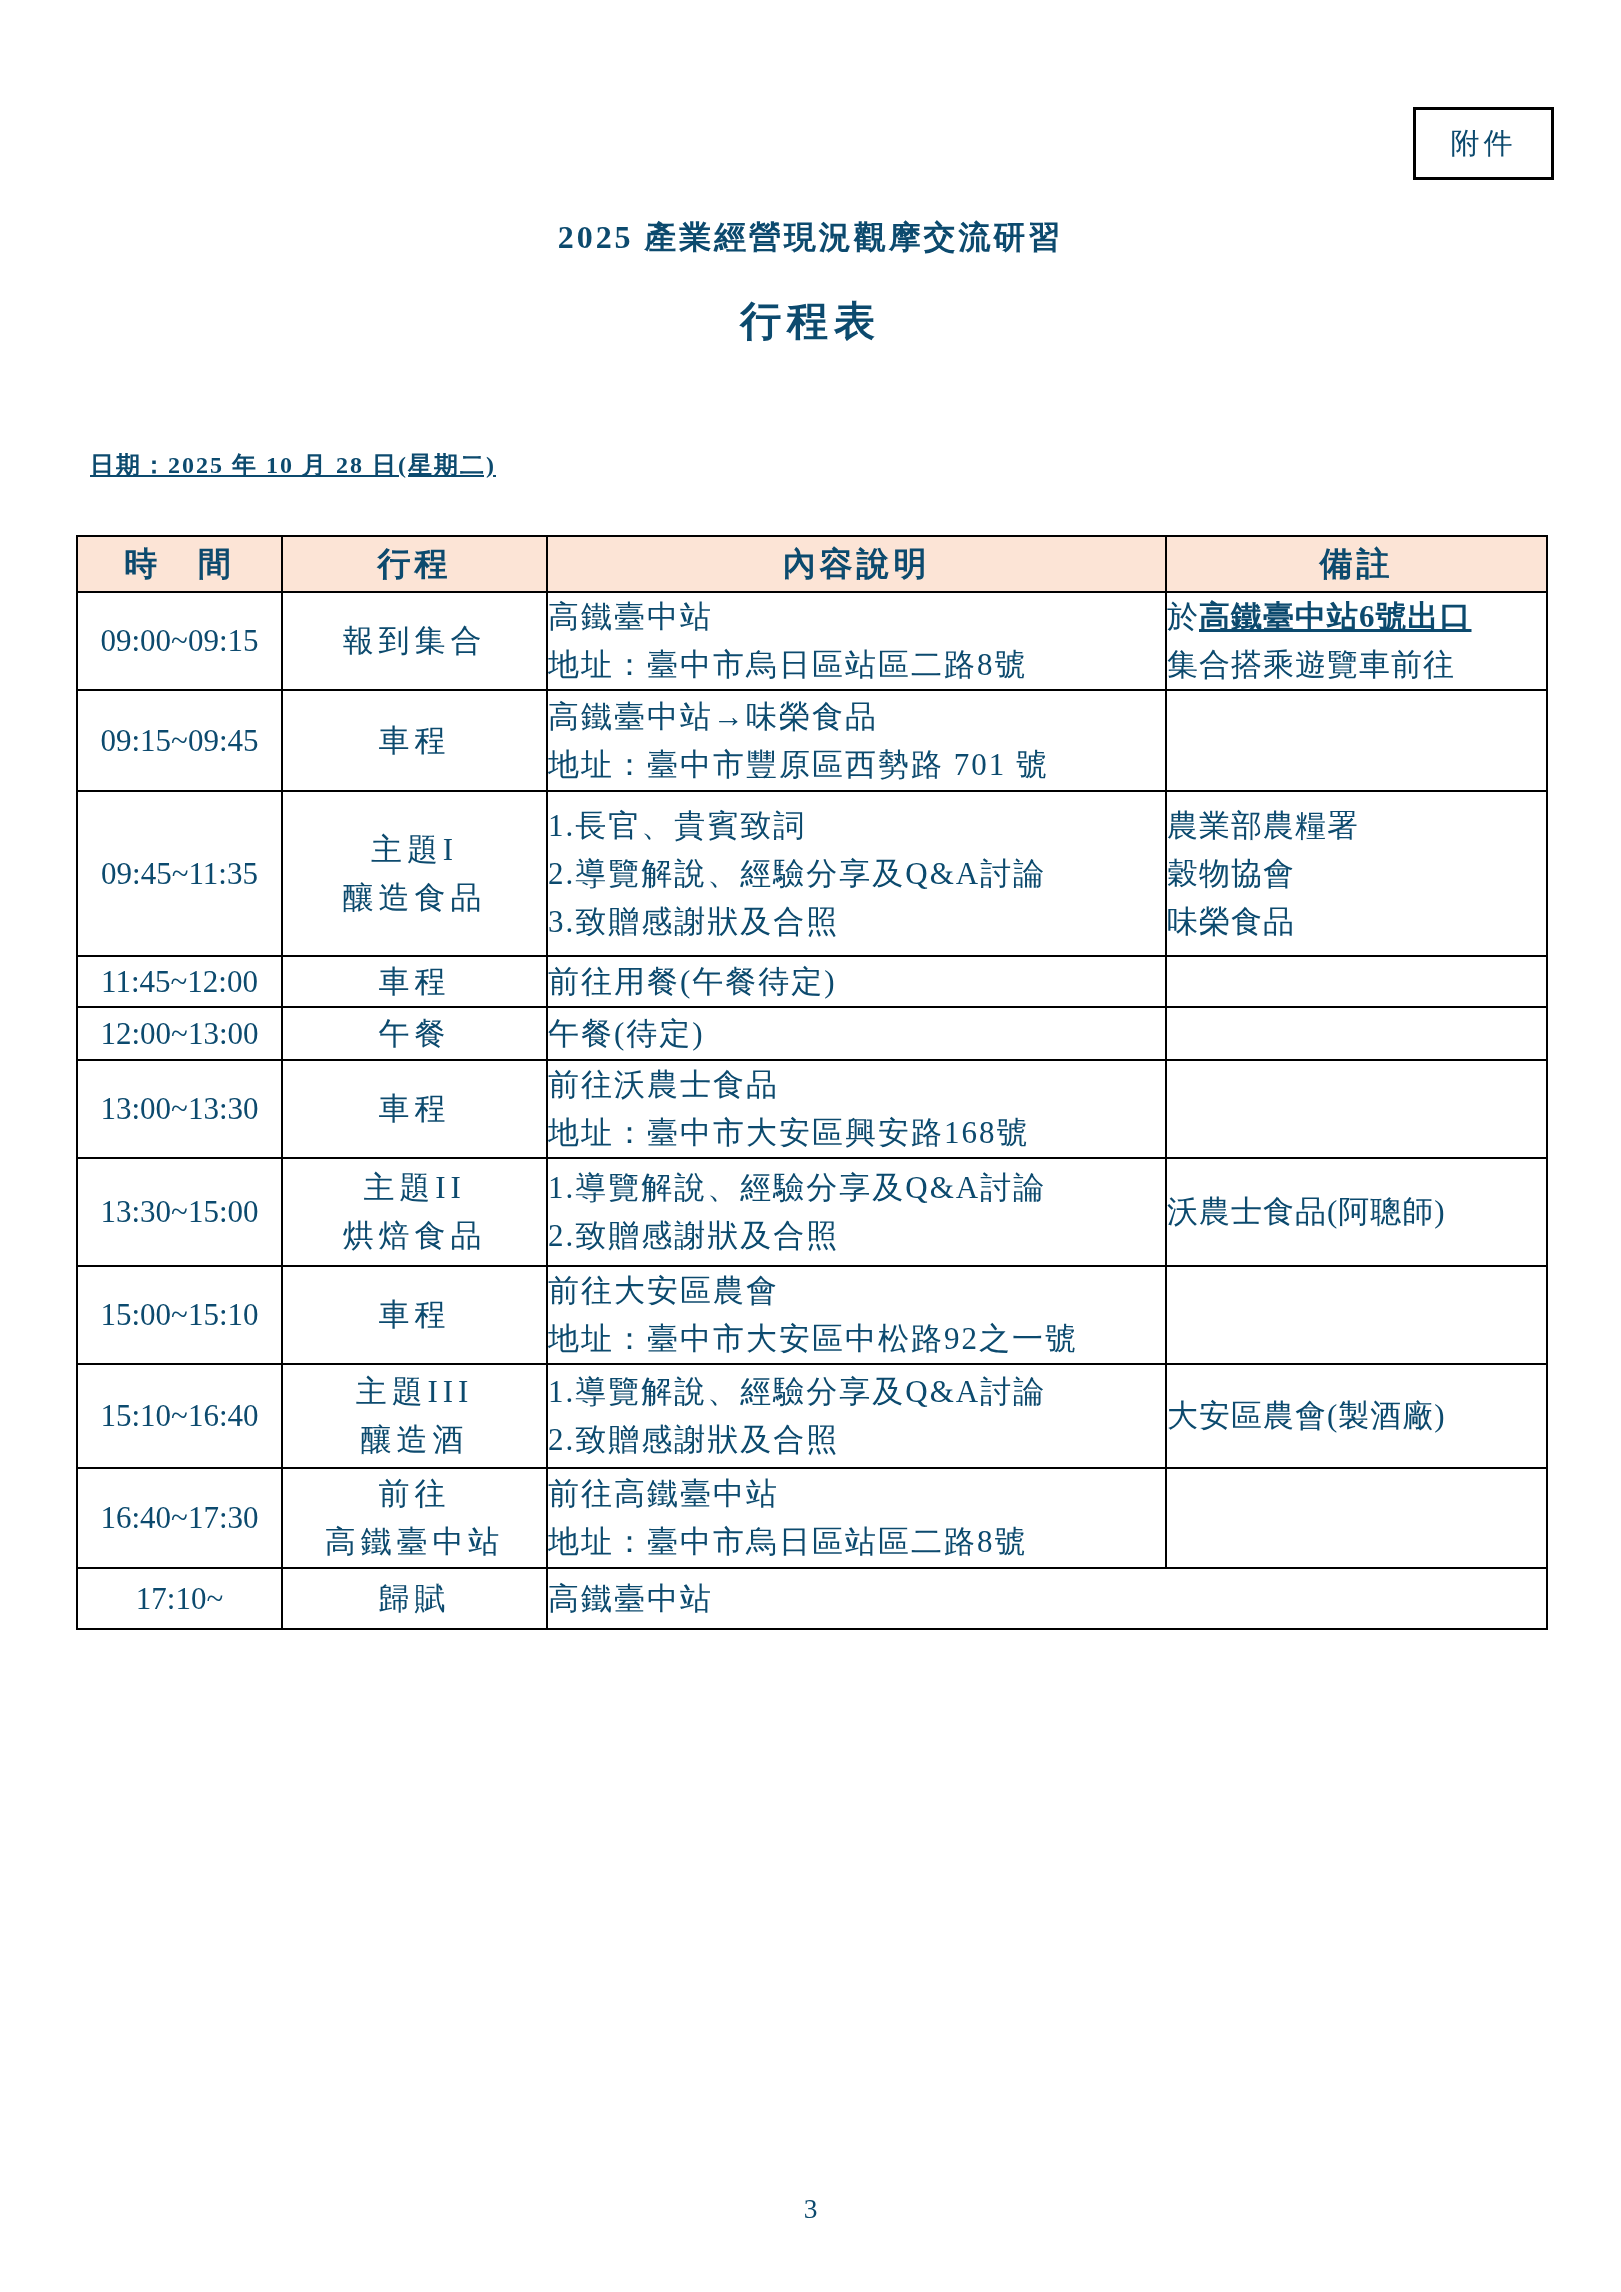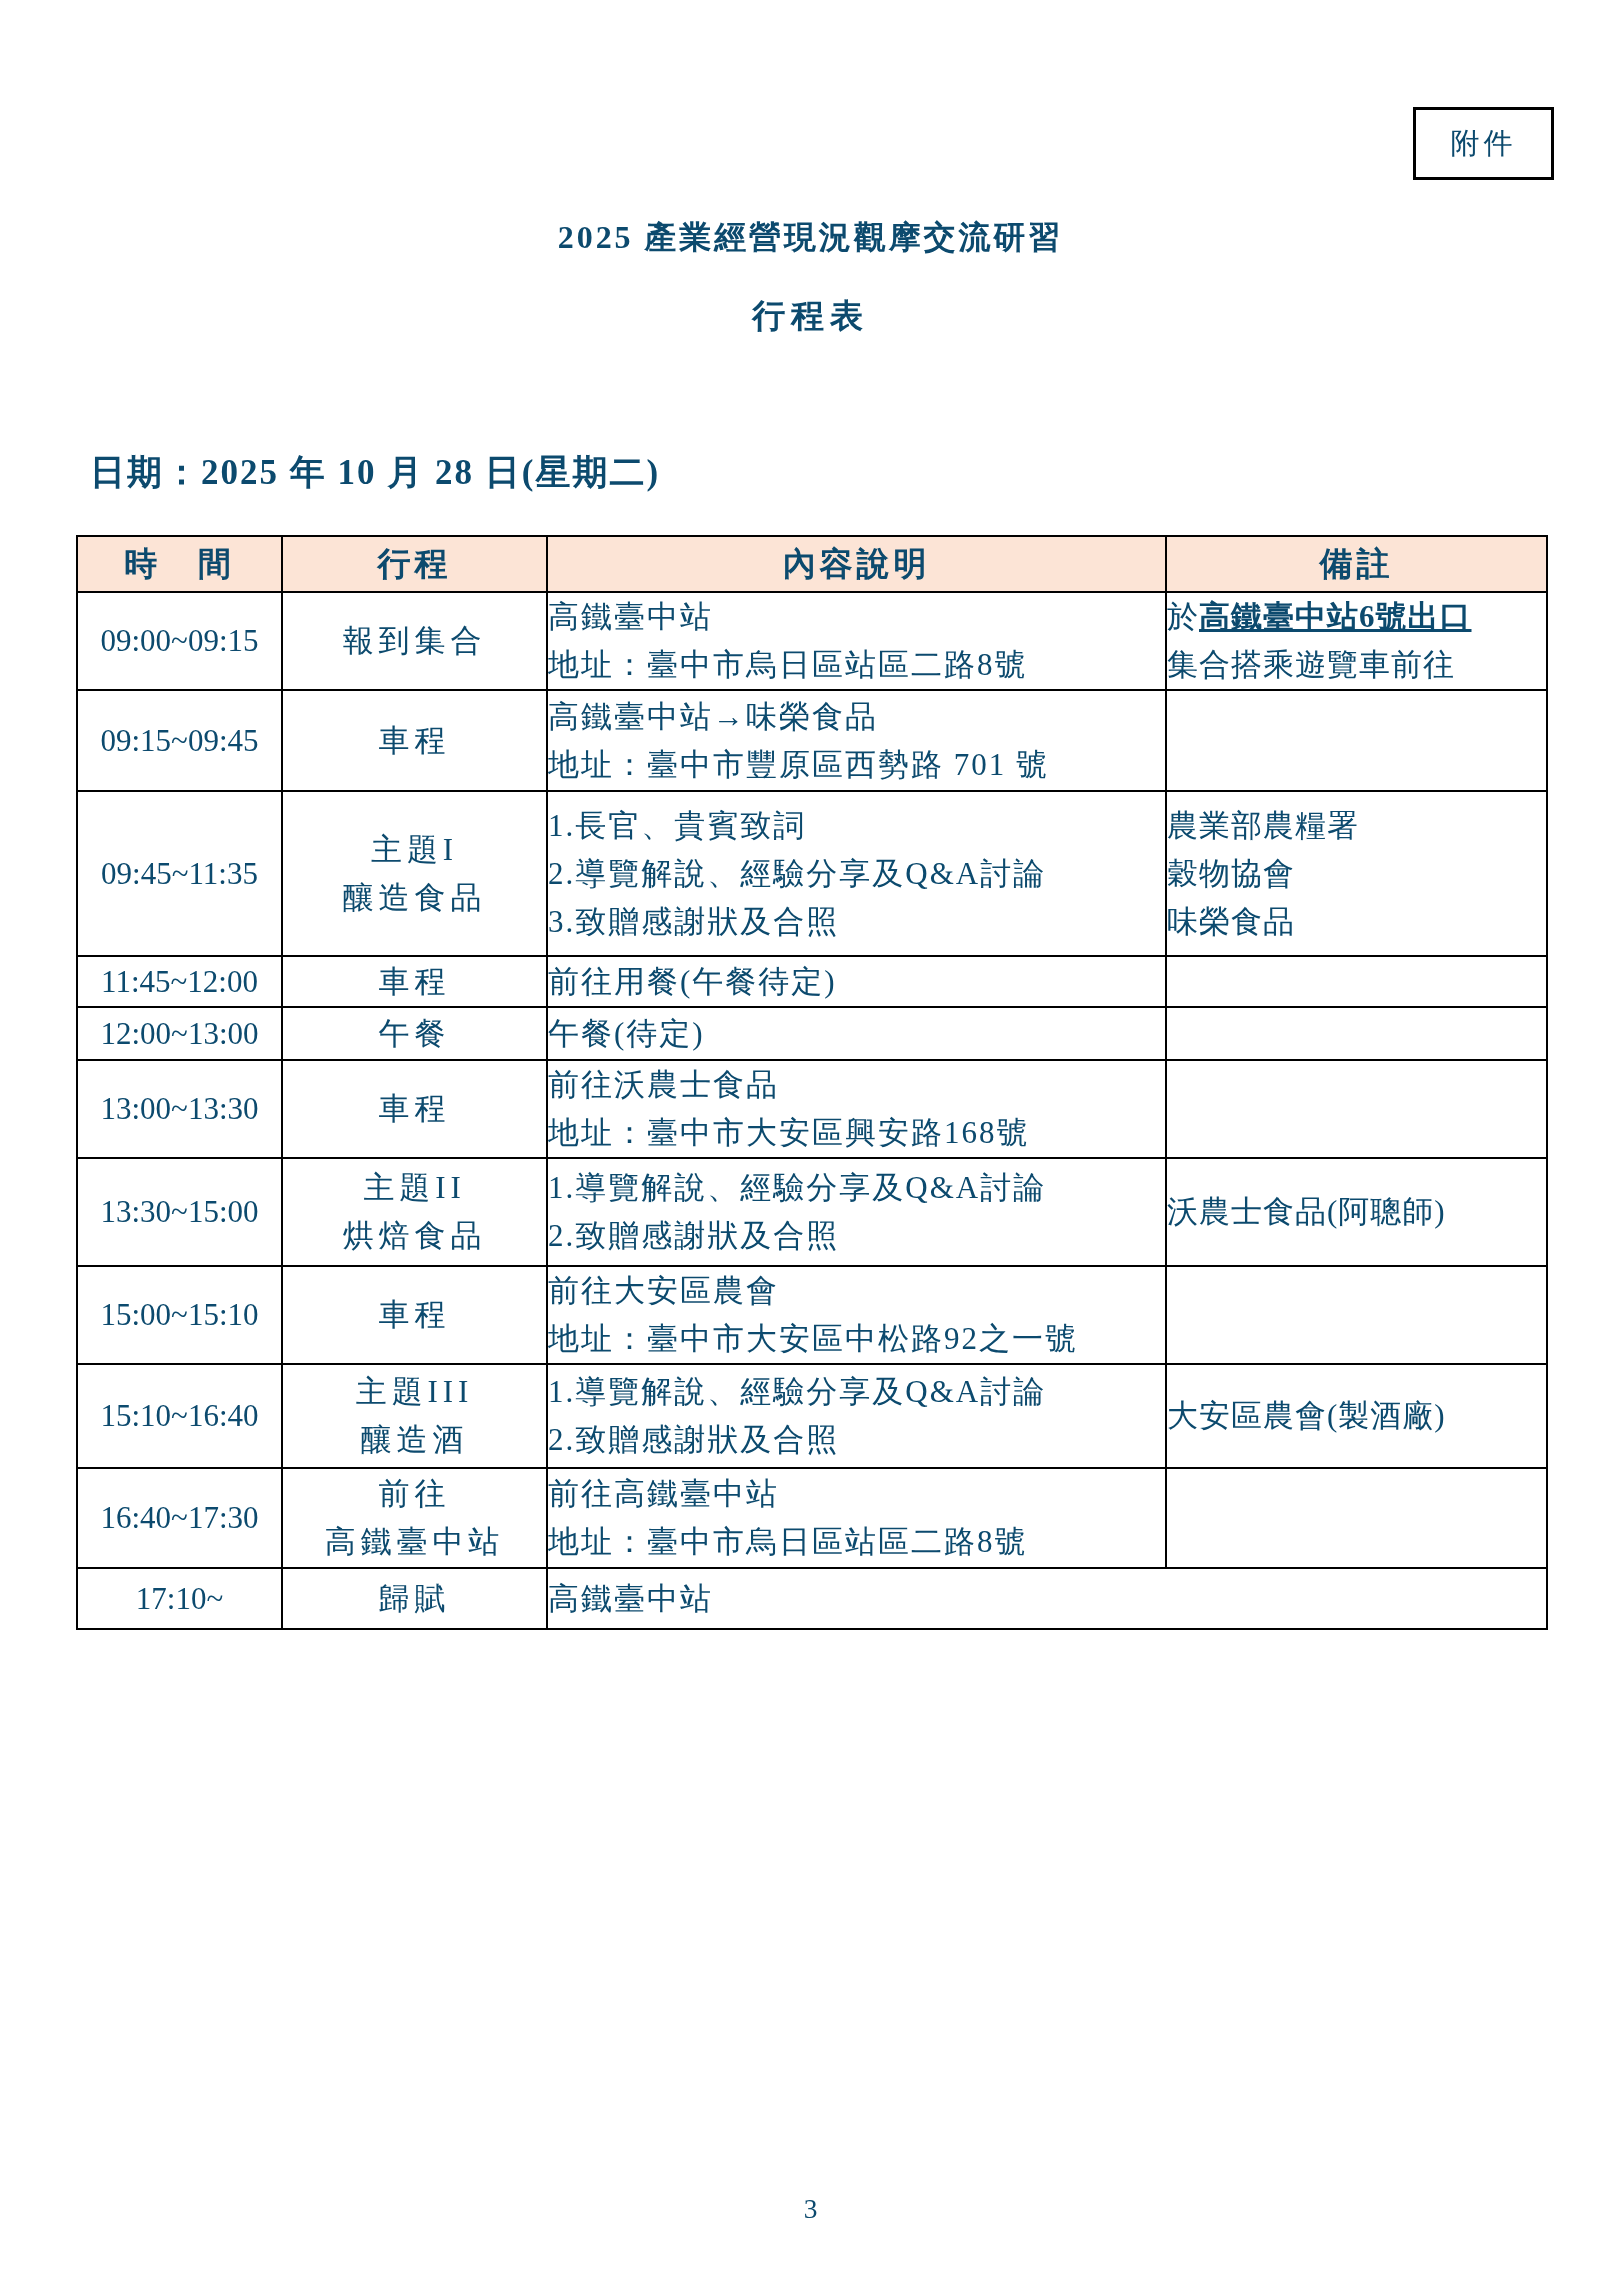--- a/index.html
+++ b/index.html
@@ -29,30 +29,31 @@
     text-align:center;
     font-size:32px;
     font-weight:bold;
     letter-spacing:2.9px;
   }
   .doc-subtitle{
     position:absolute;
     left:0; top:294px;
     width:100%;
     text-align:center;
-    font-size:33px;
+    font-size:41px;
     font-weight:bold;
     letter-spacing:5.9px;
   }
   .date-line{
     position:absolute;
     left:90px; top:449px;
-    font-size:35px;
+    font-size:24px;
     font-weight:bold;
     letter-spacing:2px;
+    text-decoration:underline;
   }
   table.schedule{
     position:absolute;
     left:76px; top:535px;
     width:1470px;
     border-collapse:collapse;
     table-layout:fixed;
     font-size:31px;
   }
   table.schedule th, table.schedule td{

